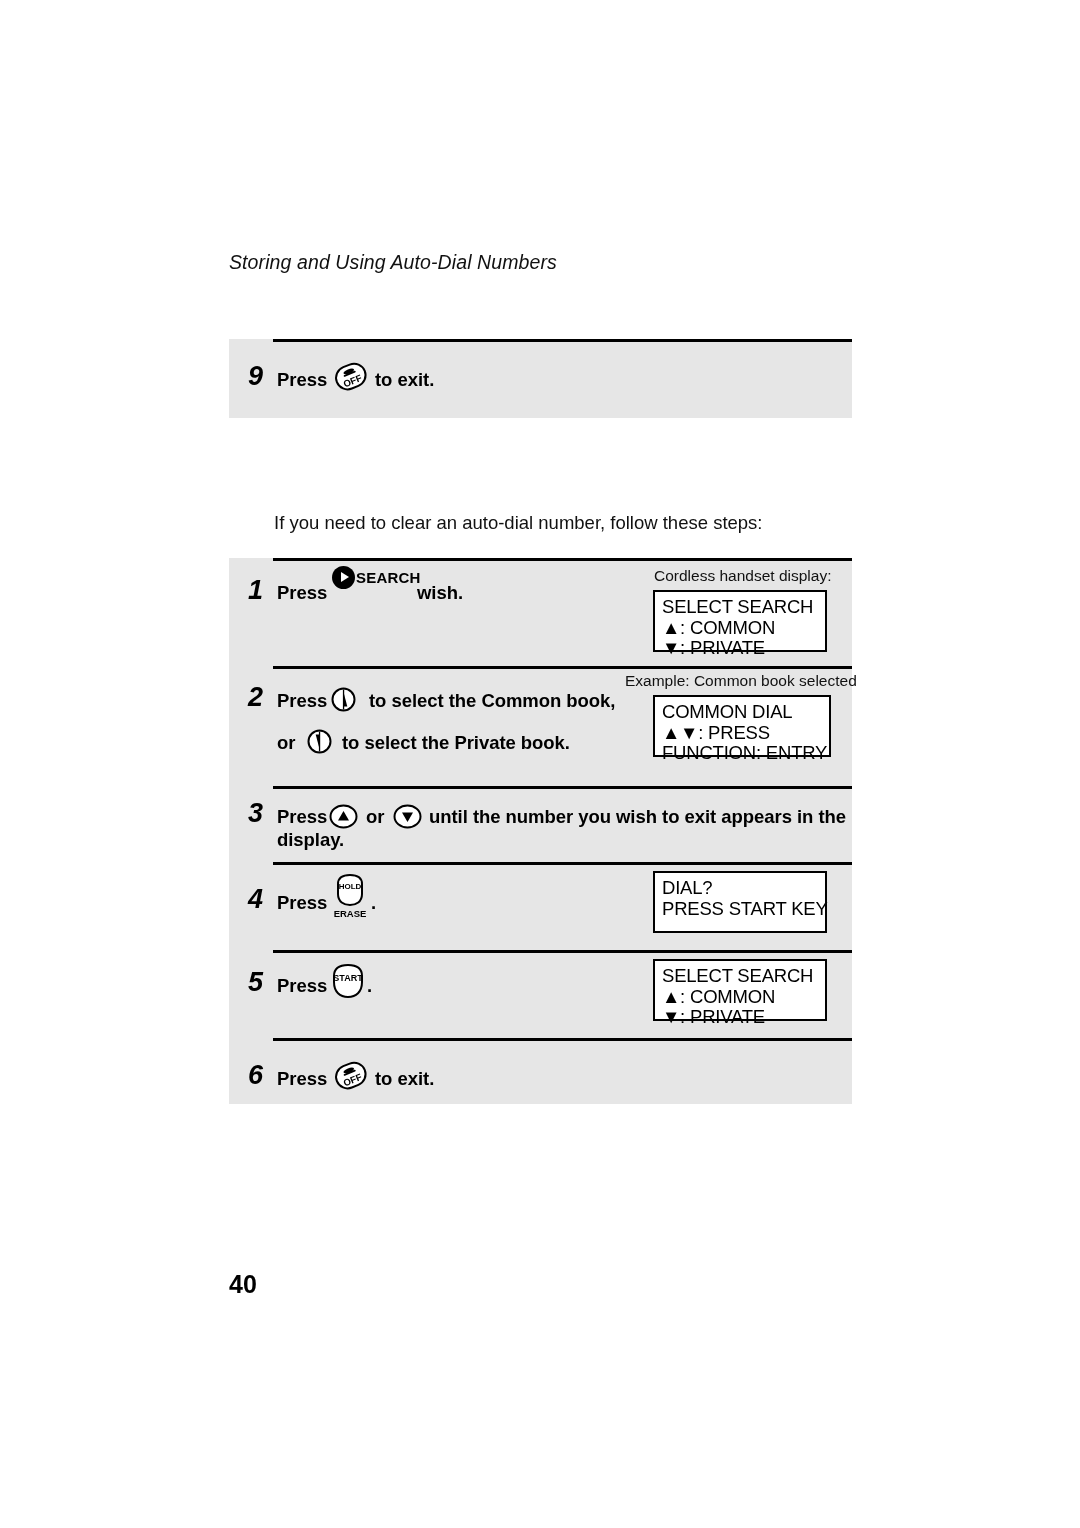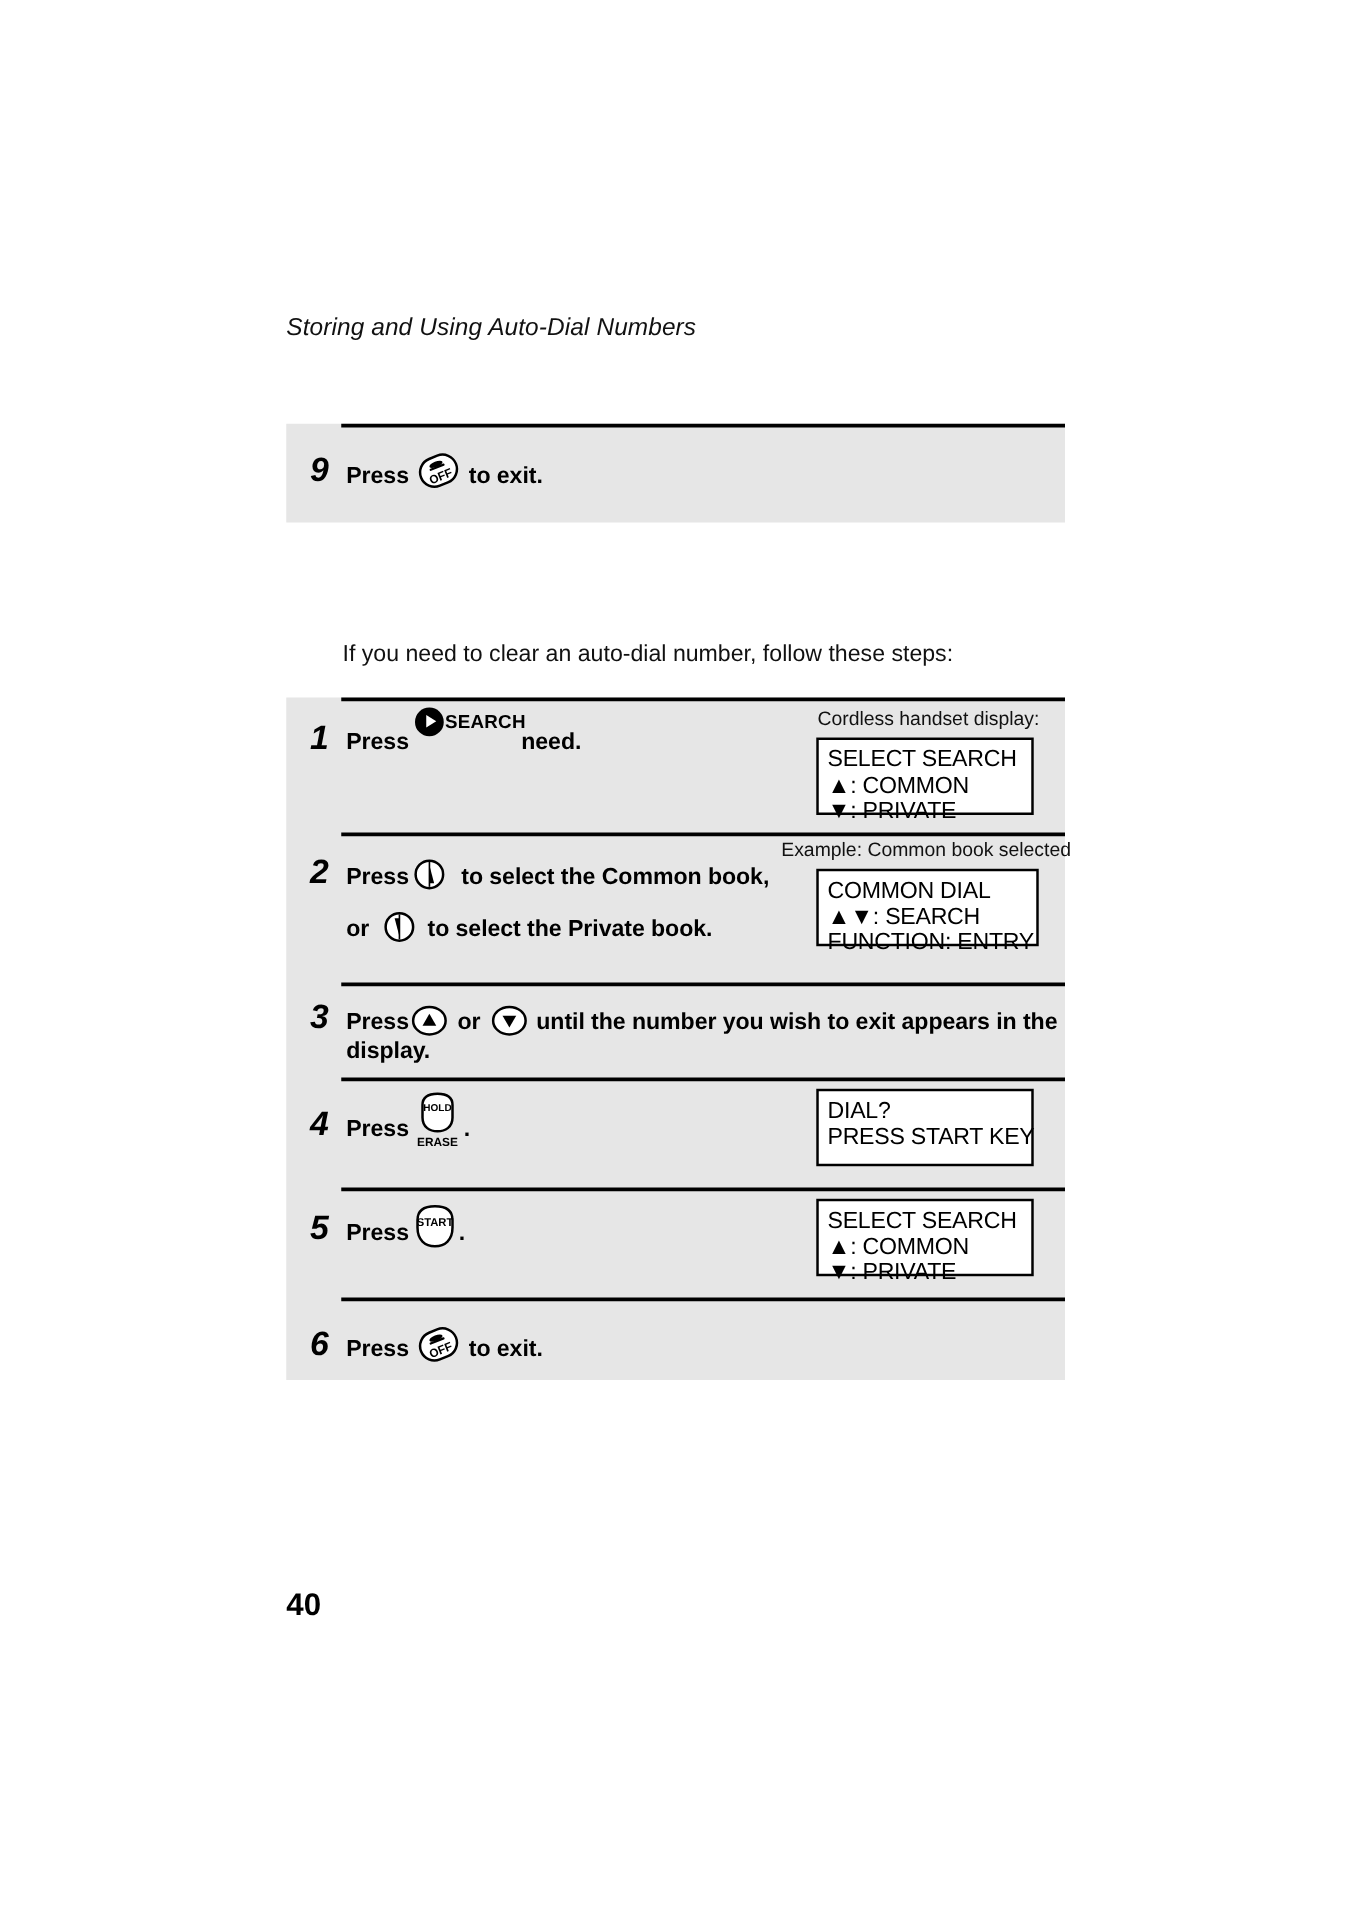--- a/index.html
+++ b/index.html
@@ -234,21 +234,21 @@
     <div class="rule" style="top:0px;"></div>
     <div class="step-row" style="top:0px;height:108px;">
       <div class="step-num" style="left:19px; top:17px;">1</div>
       <div class="step-text" style="left:48px; top:24px;">Press</div>
 
       <div class="key-search" style="left:103px; top:6px;">
         <span class="disc"></span>
         <span class="word">SEARCH</span>
       </div>
 
-      <div class="step-text" style="left:188px; top:24px;">need.</div>
+      <div class="step-text" style="left:188px; top:24px;">wish.</div>
 
       <div class="disp-caption" style="left:425px; top:9px;">Cordless handset display:</div>
       <div class="disp-box" style="left:424px; top:32px; width:174px; height:62px;">
         <div class="disp-line">SELECT SEARCH</div>
         <div class="disp-line">▲: COMMON</div>
         <div class="disp-line">▼: PRIVATE</div>
       </div>
     </div>
 
     <div class="rule" style="top:108px;"></div>
@@ -274,21 +274,21 @@
           <rect x="11.9" y="2.5" width="1.3" height="20" fill="#000000"></rect>
           <polygon points="12.5,20 8.7,5.5 12.5,5.5" fill="#000000"></polygon>
         </svg>
       </div>
 
       <div class="step-text line2" style="left:113px; top:66px;">to select the Private book.</div>
 
       <div class="disp-caption" style="left:396px; top:6px;">Example: Common book selected</div>
       <div class="disp-box" style="left:424px; top:29px; width:178px; height:62px;">
         <div class="disp-line">COMMON DIAL</div>
-        <div class="disp-line">▲▼: SEARCH</div>
+        <div class="disp-line">▲▼: PRESS</div>
         <div class="disp-line">FUNCTION: ENTRY</div>
       </div>
     </div>
 
     <div class="rule" style="top:228px;"></div>
     <div class="step-row" style="top:228px;height:76px;">
       <div class="step-num" style="left:19px; top:12px;">3</div>
       <div class="step-text" style="left:48px; top:20px;">Press</div>
 
       <div class="key-oval" style="left:100px; top:18px;">

